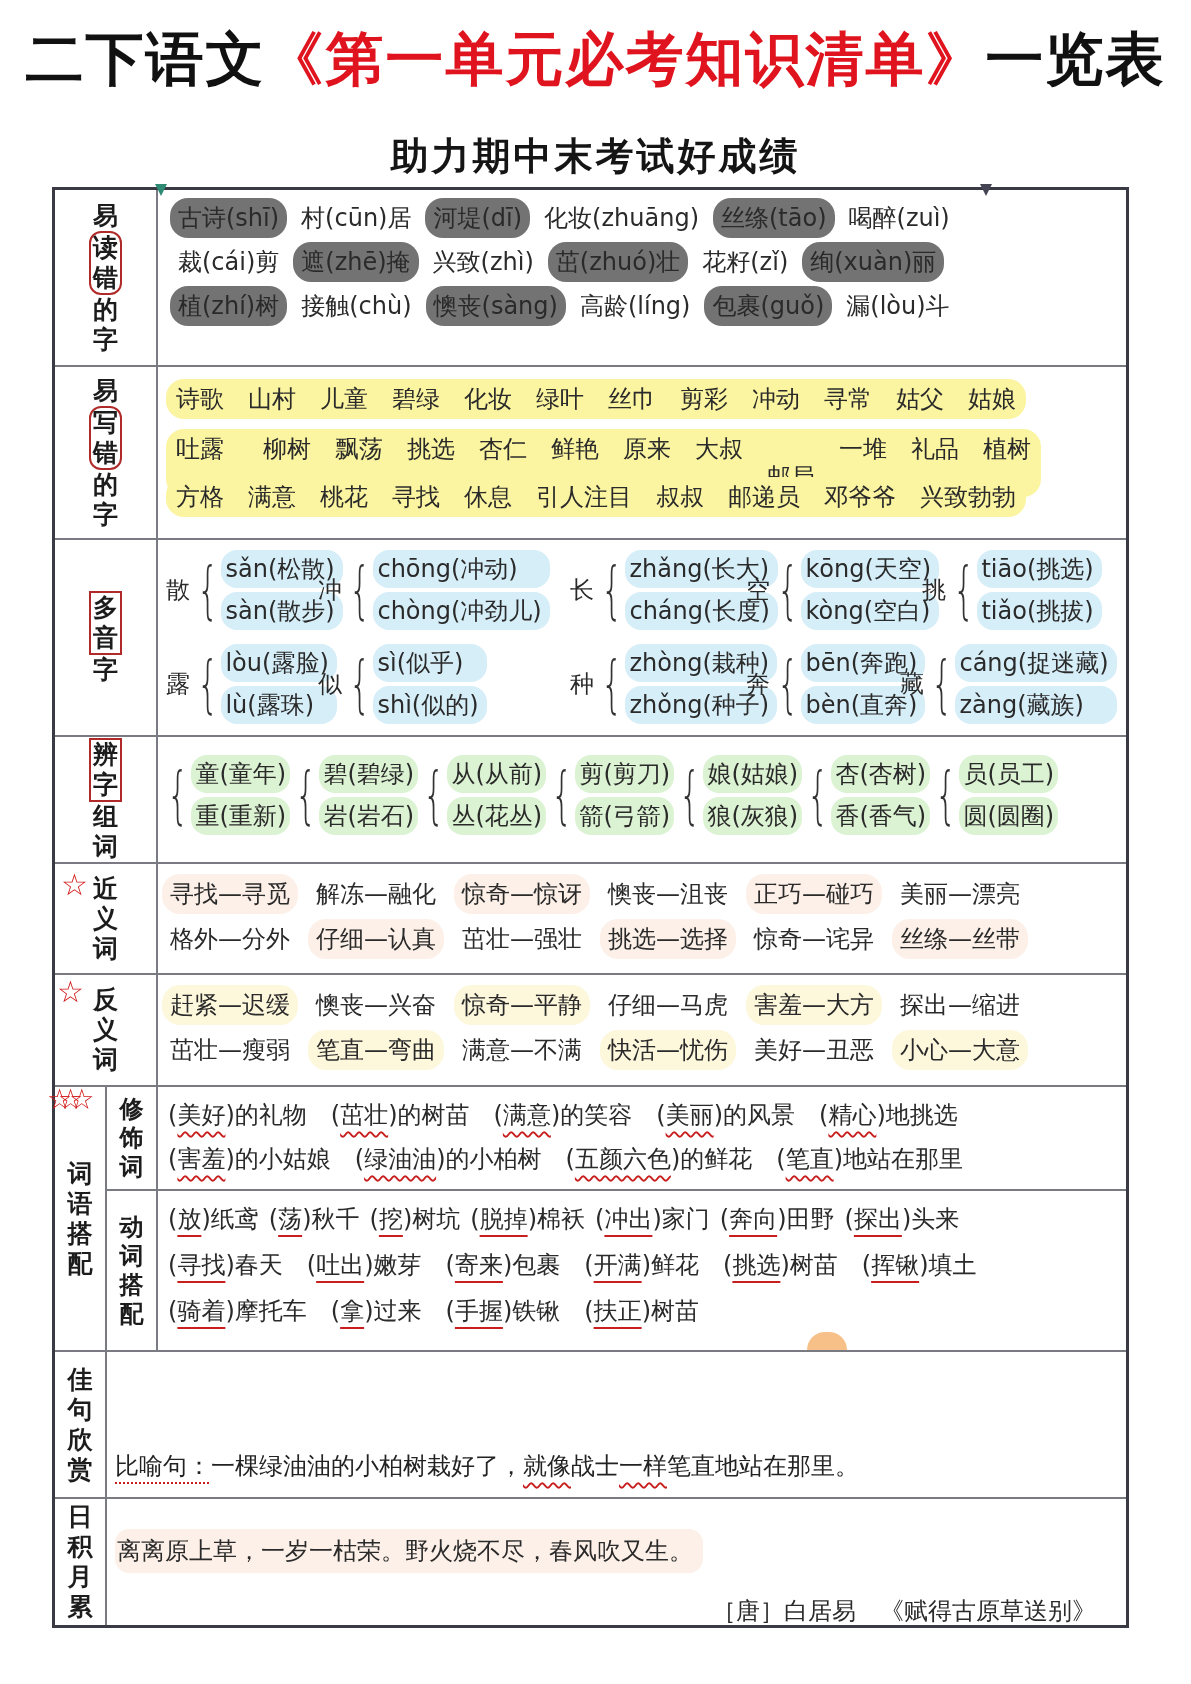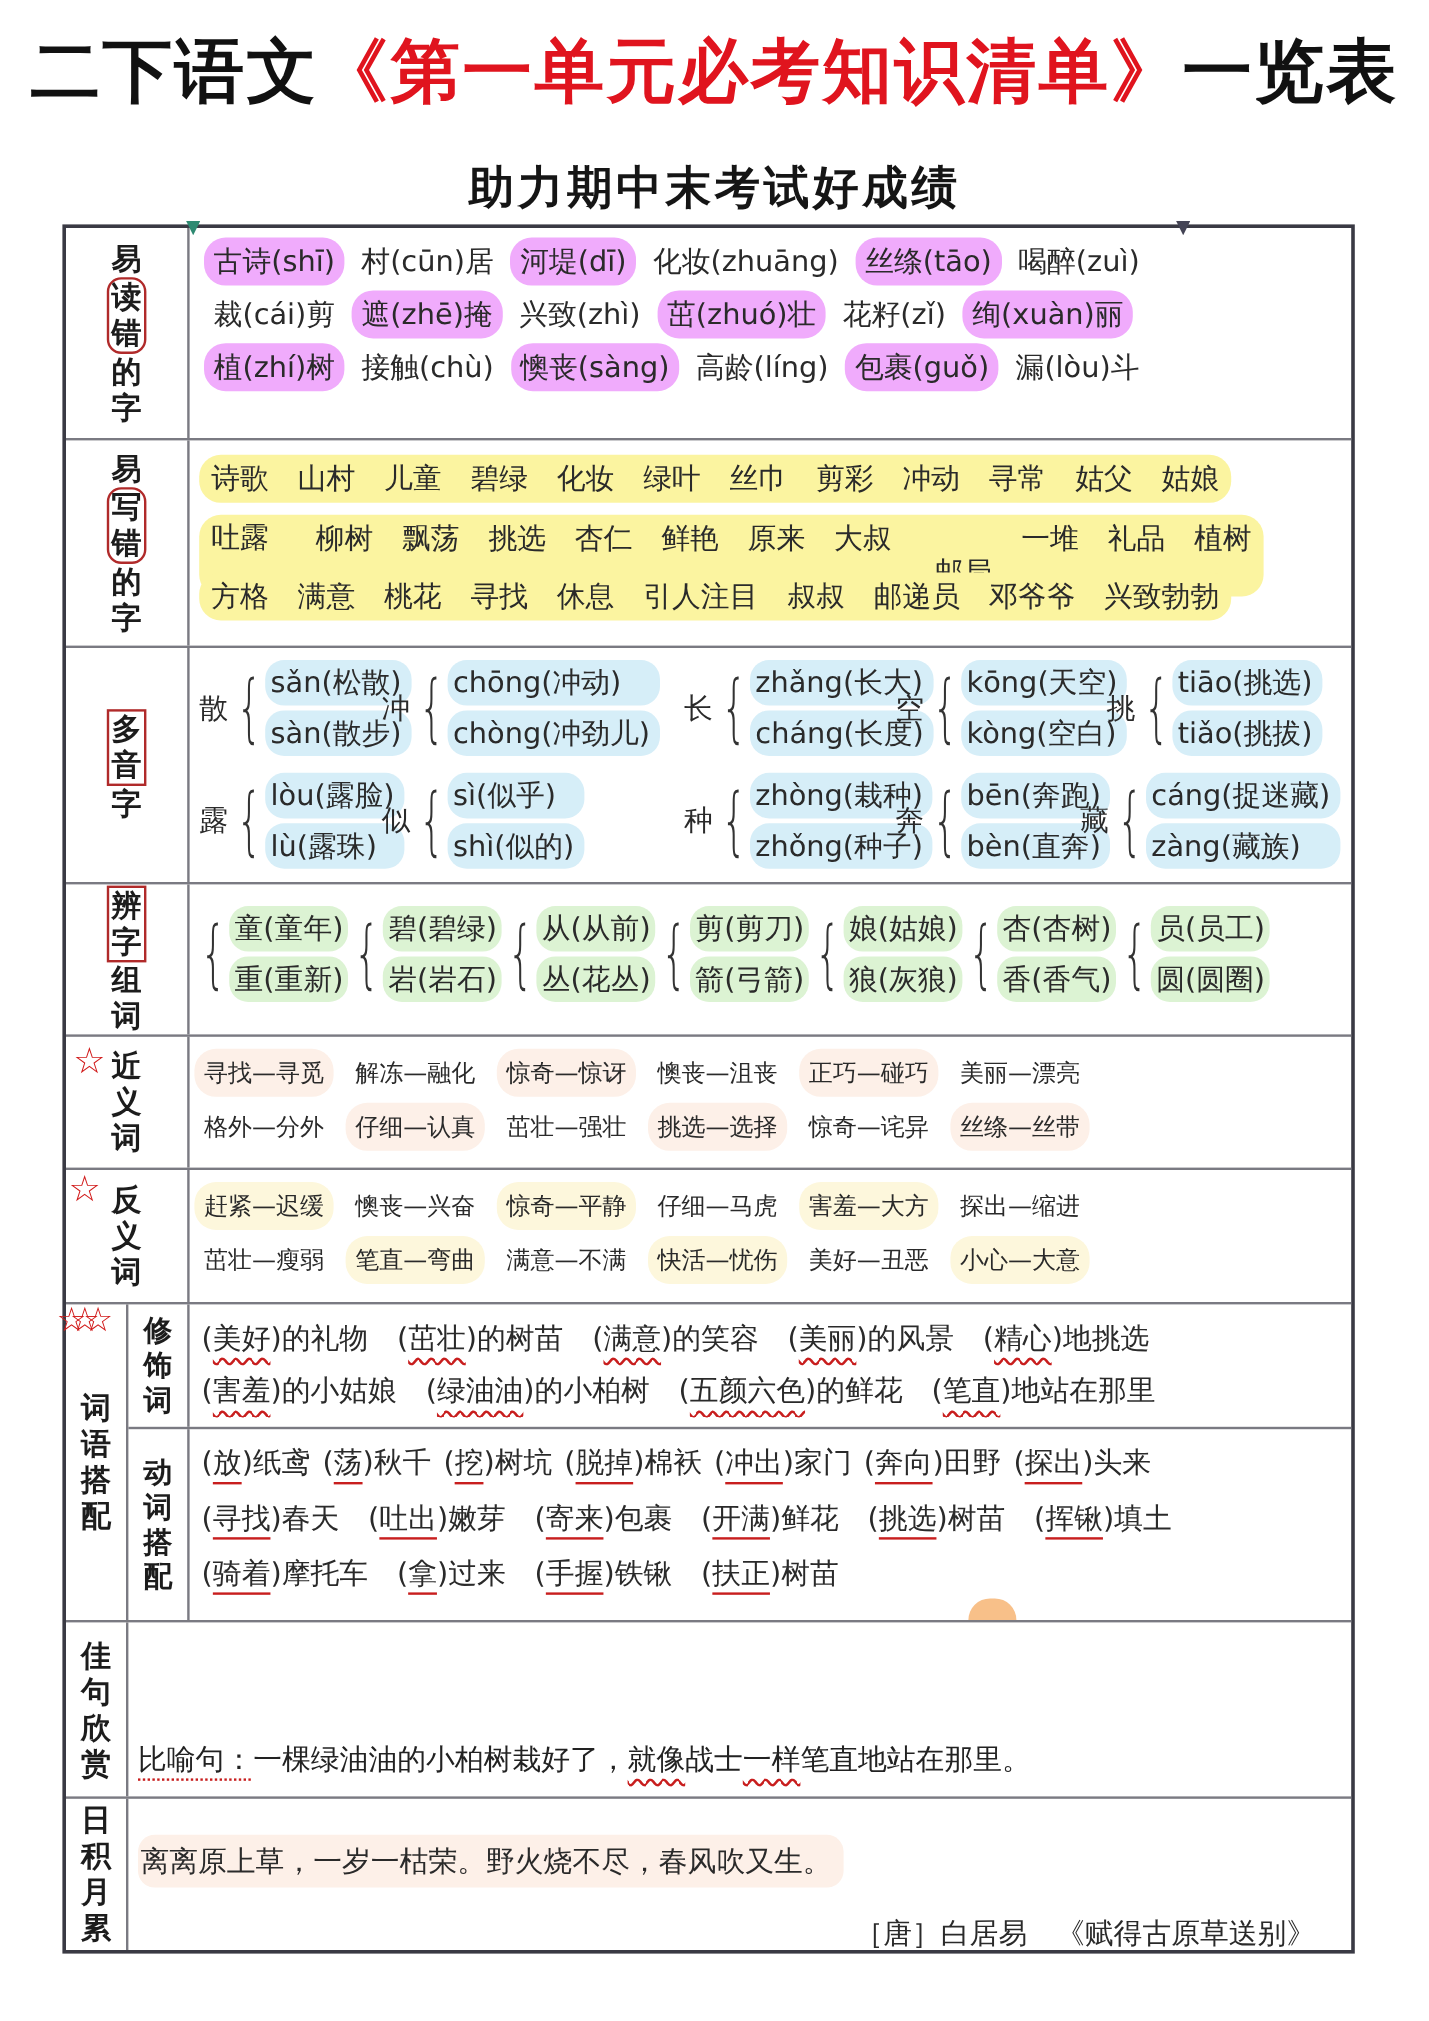--- a/index.html
+++ b/index.html
@@ -21,42 +21,42 @@
   .row.last { border-bottom: none; }
   .label { position: absolute; left: 0; top: 0; bottom: 0; width: 103px; border-right: 2px solid #7a7a82;
            display: flex; flex-direction: column; align-items: center; justify-content: center;
            font-size: 25px; line-height: 30px; color: #1c1c1c; font-weight: bold; }
   .label.narrow { width: 52px; }
   .label span { display: block; }
   .content { position: absolute; left: 103px; right: 0; top: 0; bottom: 0; }
   .content.wide { left: 52px; }
 
   .wline { position: absolute; left: 12px; display: flex; white-space: nowrap; font-size: 24px; line-height: 40px; }
-  .hl-pink { background: #f0abfc; border-radius: 18px; }
+  .hl-pink { background: #737373; border-radius: 18px; }
   .hl-yellow { background: #fbf4a0; border-radius: 18px; }
   .hl-blue { background: #d6eef8; border-radius: 16px; }
   .hl-green { background: #dcf3d3; border-radius: 16px; }
   .hl-cream { background: #fdf0e8; border-radius: 14px; }
   .hl-lightyellow { background: #fdf7dc; border-radius: 14px; }
 
   .cell { display: inline-block; padding: 0 8px; margin-right: 6px; position: relative; }
 
   
   .poly { position: absolute; display: flex; align-items: center; }
   .poly .ch { font-size: 24px; margin-right: 2px; }
   .brace { font-size: 62px; font-weight: 100; color: #333; line-height: 60px; transform: scaleX(0.55); margin: 0 -6px 0 -4px; font-family: "DejaVu Sans", sans-serif; }
   .poly .opts { display: flex; flex-direction: column; gap: 4px; }
   .poly .opt { font-size: 24px; line-height: 38px; padding: 0 8px 0 4px; white-space: nowrap; }
 
   
   .pair { position: absolute; top: 18px; display: flex; align-items: center; }
   .pair .opts { display: flex; flex-direction: column; gap: 4px; }
   .pair .opt { font-size: 24px; line-height: 38px; padding: 0 4px; white-space: nowrap; }
 
-  .syn { display: inline-block; padding: 0 8px; margin-right: 10px; font-size: 20px; line-height: 40px; white-space: nowrap; border-radius: 18px; }
+  .syn { display: inline-block; padding: 0 8px; margin-right: 10px; font-size: 24px; line-height: 40px; white-space: nowrap; border-radius: 18px; }
 
   .sub-label { position: absolute; left: 52px; top: 0; bottom: 0; width: 51px; border-right: 2px solid #7a7a82;
                display: flex; flex-direction: column; align-items: center; justify-content: center;
                font-size: 24px; line-height: 29px; font-weight: bold; color: #1c1c1c; }
   .phrase { display: inline-block; font-size: 24px; line-height: 44px; white-space: nowrap; margin-right: 24px; }
   .phrase .kw { position: relative; }
   .phrase .kw.wavy { text-decoration: underline wavy #c81e1e; text-decoration-thickness: 2px; text-underline-offset: 8px; }
   .phrase .kw.solid { text-decoration: underline solid #c81e1e; text-decoration-thickness: 2px; text-underline-offset: 8px; }
 
   .sent { position: absolute; left: 8px; font-size: 24px; line-height: 40px; white-space: nowrap; color: #222; }
@@ -149,21 +149,21 @@
         <span class="cell" style="margin-right:0;">姑娘</span>
       </div>
       <div class="wline hl-yellow" style="top:62px; left:8px; padding:0 2px;">
         <span class="cell" style="margin-right:23px;font-family:Liberation Serif, serif;">吐露</span>
         <span class="cell" style="margin-right:8px;">柳树</span>
         <span class="cell" style="margin-right:8px;">飘荡</span>
         <span class="cell" style="margin-right:8px;">挑选</span>
         <span class="cell" style="margin-right:8px;">杏仁</span>
         <span class="cell" style="margin-right:8px;">鲜艳</span>
         <span class="cell" style="margin-right:8px;">原来</span>
-        <span class="cell" style="margin-right:20px;">大叔</span>
+        <span class="cell" style="margin-right:8px;">大叔</span>
         <span class="cell" style="margin-right:8px;margin-top:28px;">邮局</span>
         <span class="cell" style="margin-right:8px;">一堆</span>
         <span class="cell" style="margin-right:8px;">礼品</span>
         <span class="cell" style="margin-right:0;">植树</span>
       </div>
       <div class="wline hl-yellow" style="top:110px; left:8px; padding:0 2px;">
         <span class="cell" style="margin-right:8px;">方格</span>
         <span class="cell" style="margin-right:8px;">满意</span>
         <span class="cell" style="margin-right:8px;">桃花</span>
         <span class="cell" style="margin-right:8px;">寻找</span>

